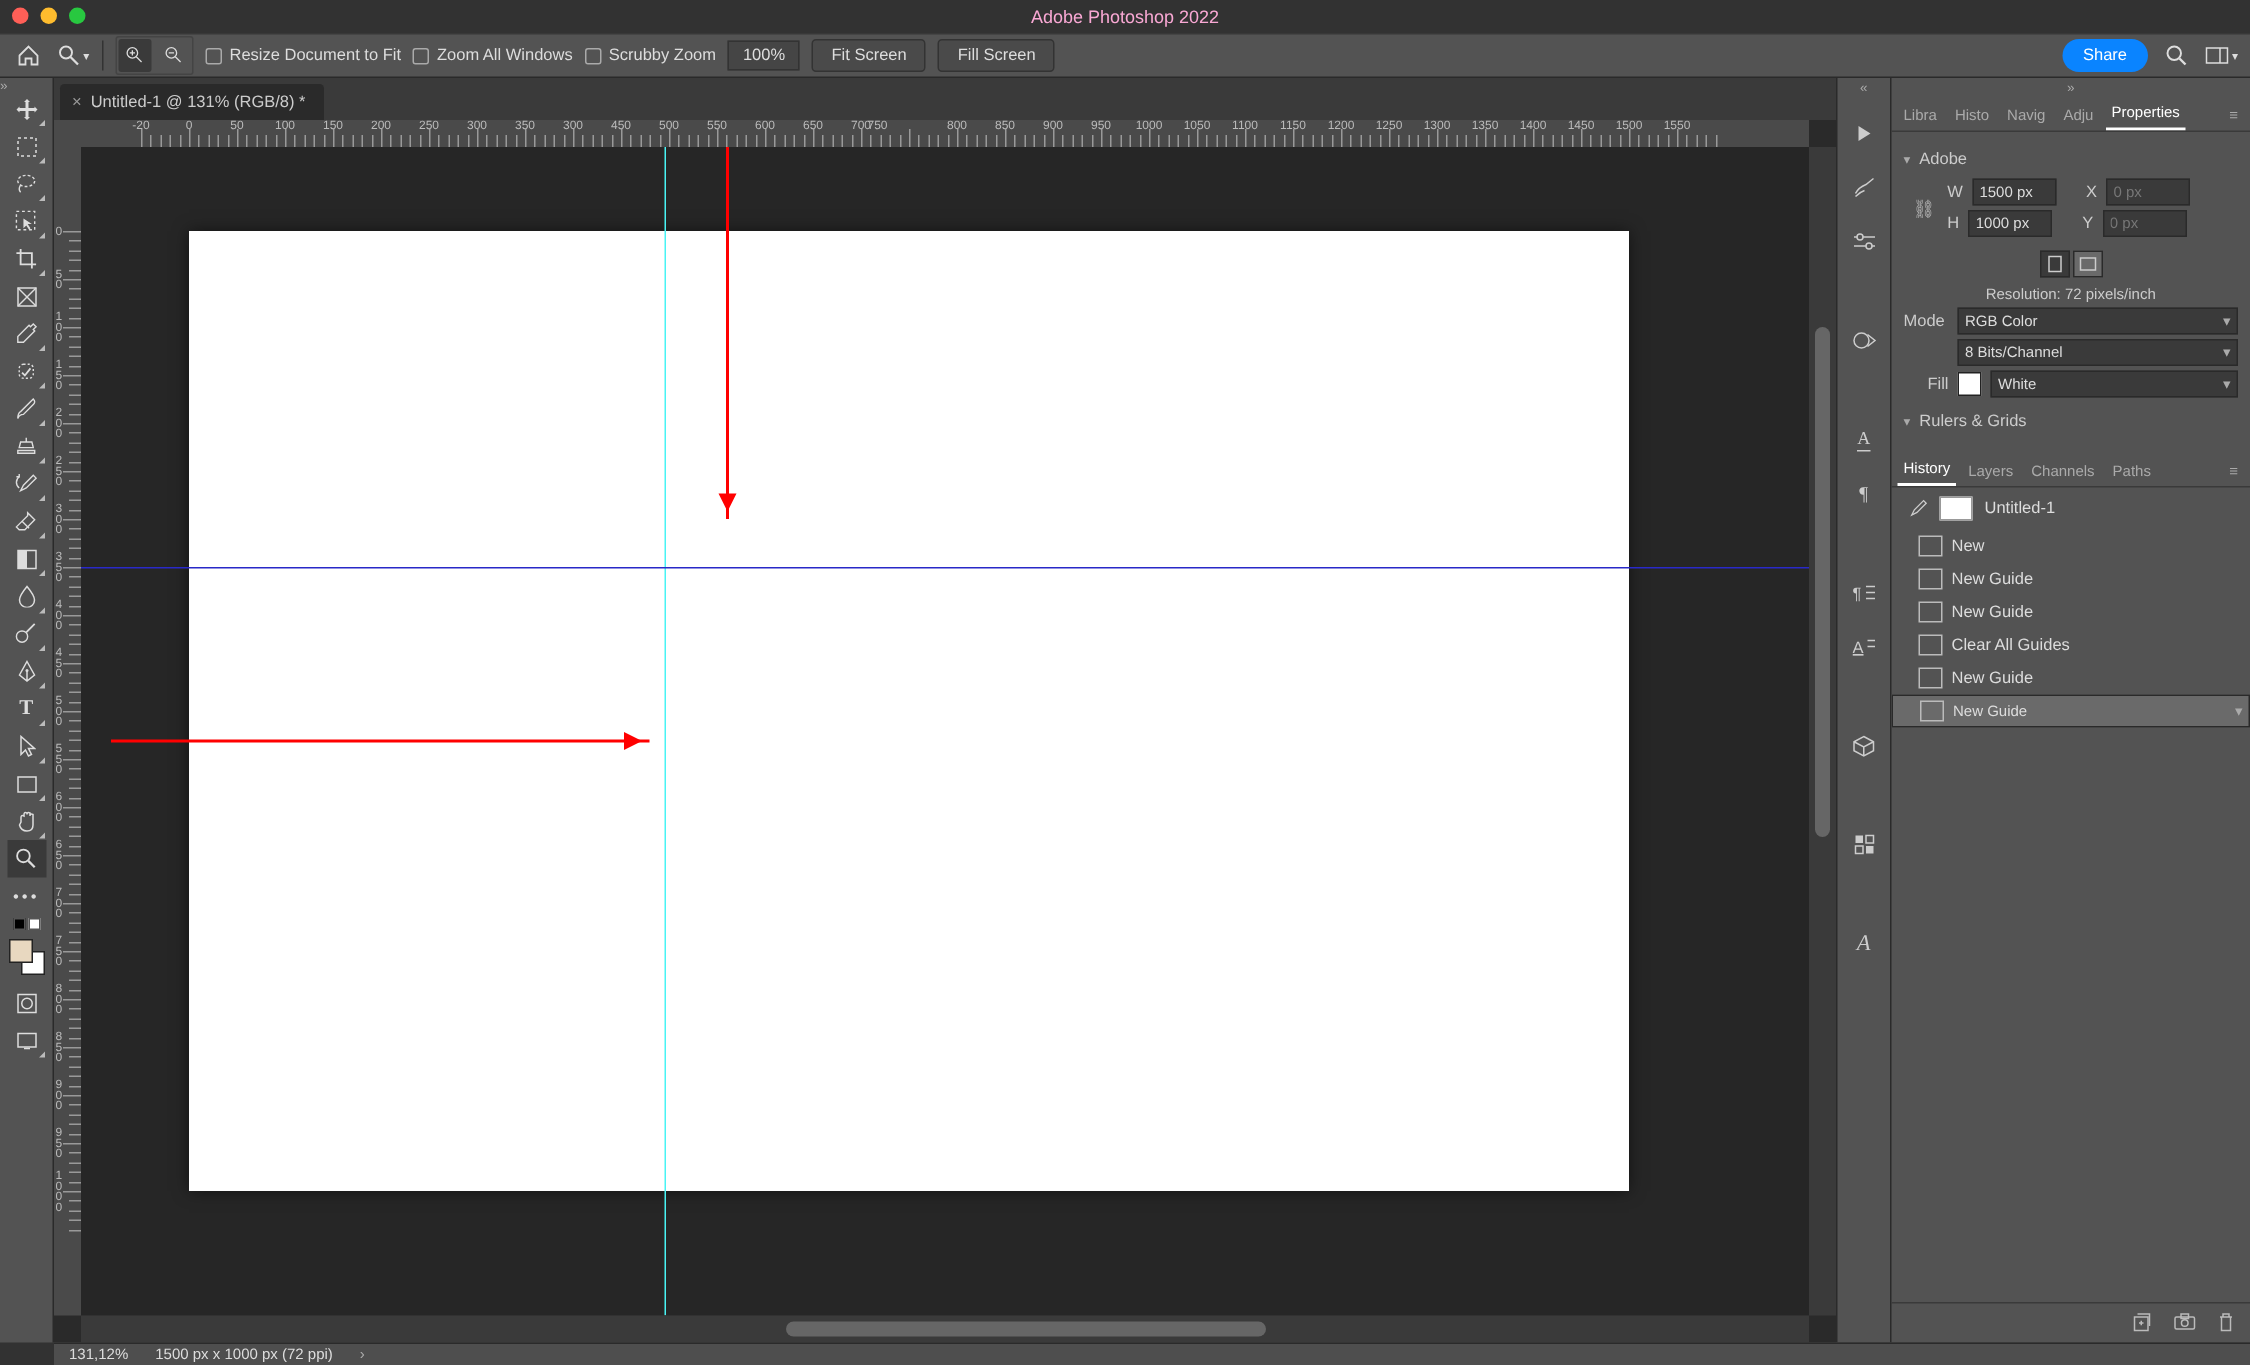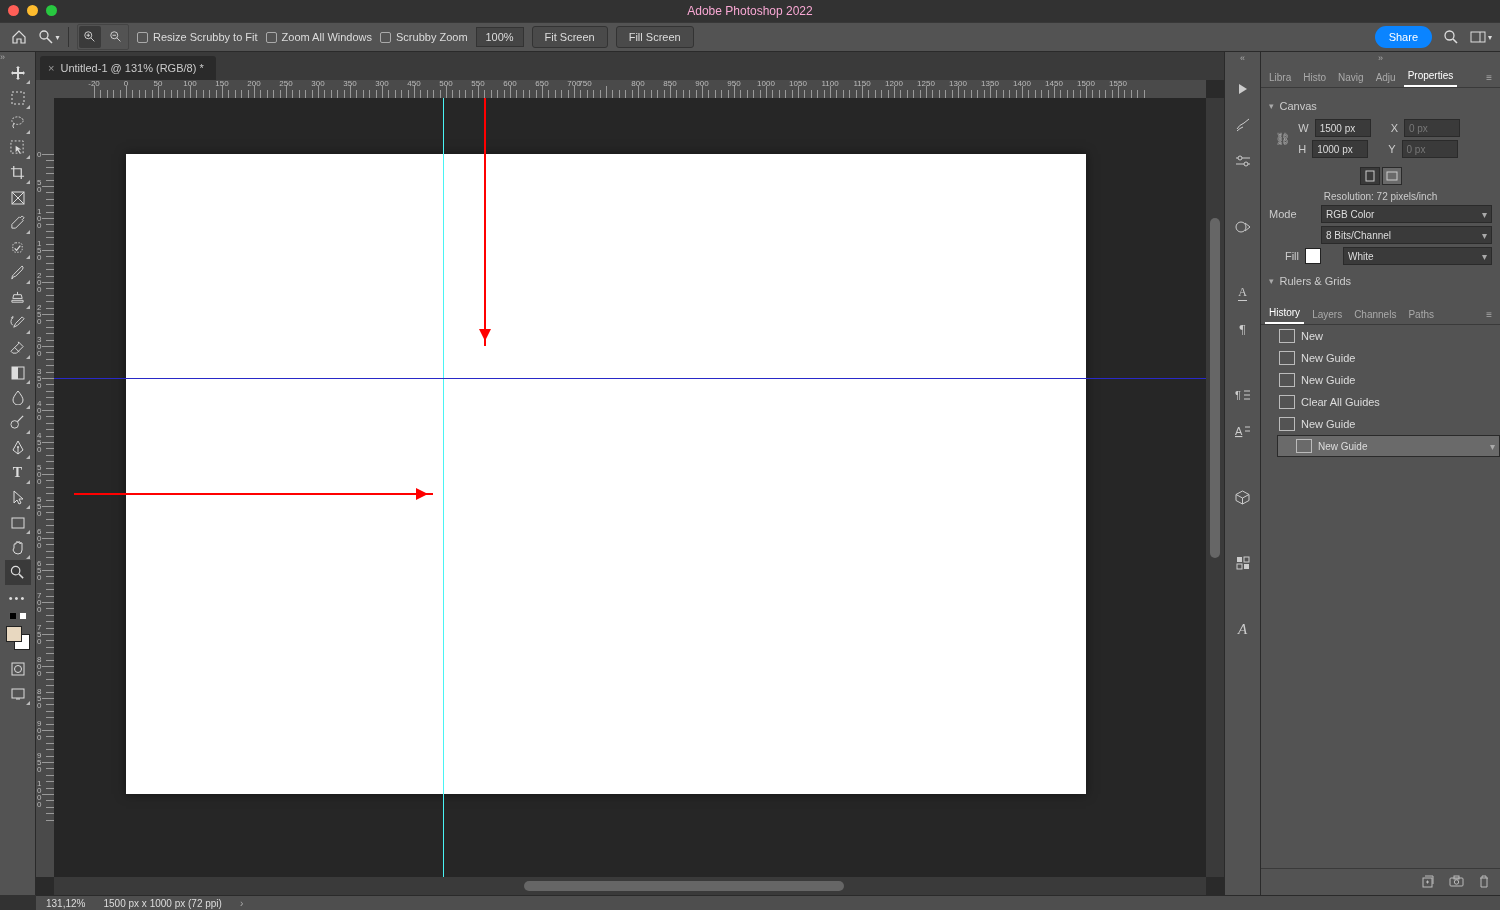--- a/index.html
+++ b/index.html
@@ -76,21 +76,21 @@
   .panel-tabs{display:flex;height:24px;align-items:flex-end;border-bottom:1px solid #3a3a3a;padding:0 4px;gap:4px;overflow:hidden;}
   .panel-tabs span{padding:4px 4px;font-size:10px;color:#aaa;cursor:default; white-space:nowrap;}
   .panel-tabs span.act{color:#fff;border-bottom:2px solid #fff;}
   .menu-lines{margin-left:auto;font-size:12px;color:#aaa;padding-right:4px;}
   .panel-body{padding:6px 8px; font-size:11px; color:#ccc;}
   .subhdr{display:flex;align-items:center;gap:6px;margin:6px 0 4px;}
   .subhdr .chev2{font-size:9px;color:#aaa;}
   .row{display:flex;align-items:center;gap:6px;margin:3px 0;}
   .inp{background:#3a3a3a;border:1px solid #2a2a2a;color:#ddd;width:56px;height:18px;font-size:10px;padding:0 4px;}
   .inp.dis{color:#777;}
-  .sel{background:#3a3a3a;border:1px solid #2a2a2a;color:#ddd;height:18px;font-size:10px;padding:0 18px 0 4px;position:relative;display:inline-flex;align-items:center;min-width:110px;margin-left:16px;}
+  .sel{background:#3a3a3a;border:1px solid #2a2a2a;color:#ddd;height:18px;font-size:10px;padding:0 18px 0 4px;position:relative;display:inline-flex;align-items:center;min-width:110px;}
   .sel::after{content:"▾";position:absolute;right:4px;color:#aaa;}
   .orient{display:flex;gap:2px;}
   .orient span{width:20px;height:18px;border:1px solid #2a2a2a;background:#3a3a3a;display:flex;align-items:center;justify-content:center;}
   .orient span.act{background:#6a6a6a;}
   .fill-sw{width:16px;height:16px;background:#fff;border:1px solid #222;display:inline-block;}
   .doc-row{height:28px;display:flex;align-items:center;gap:8px;padding:0 10px;border-bottom:1px solid #3a3a3a;}
   .doc-icon{width:14px;height:16px;border:1px solid #bbb;position:relative;}
   .doc-icon::after{content:"";position:absolute;right:-1px;top:-1px;width:5px;height:5px;background:#535353;border-left:1px solid #bbb;border-bottom:1px solid #bbb;}
 
   
@@ -148,21 +148,21 @@
     <span class="icon-btn">
         <svg width="14" height="14" viewBox="0 0 16 16">
           <circle cx="6" cy="6" r="4" fill="none" stroke="#ddd"></circle>
           <line x1="9" y1="9" x2="13" y2="13" stroke="#ddd"></line>
           <line x1="4" y1="6" x2="8" y2="6" stroke="#ddd"></line>
         </svg>
       </span>
   </div>
   <label class="chk">
       <span class="box"></span>
-      <span>Resize Scrubby to Fit</span>
+      <span>Resize Document to Fit</span>
     </label>
   <label class="chk">
       <span class="box"></span>
       <span>Zoom All Windows</span>
     </label>
   <label class="chk">
       <span class="box"></span>
       <span>Scrubby Zoom</span>
     </label>
   <input class="opt-input" value="100%" style="">
@@ -784,21 +784,21 @@
       <span>Libra</span>
       <span>Histo</span>
       <span>Navig</span>
       <span>Adju</span>
       <span class="act">Properties</span>
       <span class="menu-lines">≡</span>
     </div>
     <div class="panel-body">
       <div class="subhdr">
           <span class="chev2">▾</span>
-          <span>Canvas</span>
+          <span>Adobe</span>
         </div>
       <div style="display:flex;gap:8px;align-items:center;">
         <span style="color:#bbb;font-size:12px;margin-left:6px;">⛓</span>
         <div>
           <div class="row">
               <span>W</span>
               <input class="inp" value="1500 px" style="">
               <span style="width:8px"></span>
               <span>X</span>
               <input class="inp dis" value="0 px" style="">
@@ -847,20 +847,27 @@
           <span>Rulers &amp; Grids</span>
         </div>
     </div>
 
     <div class="panel-tabs" style="margin-top:4px;">
       <span class="act">History</span>
       <span>Layers</span>
       <span>Channels</span>
       <span>Paths</span>
       <span class="menu-lines">≡</span>
+    </div>
+    <div class="hist-top">
+      <svg class="brush-ic" viewBox="0 0 16 16">
+          <path d="M13 2 L6 9 L4 13 L8 11 L15 4 Z" fill="none" stroke="#ccc"></path>
+        </svg>
+      <span class="thumb"></span>
+      <span>Untitled-1</span>
     </div>
     <div class="hist-list" id="hist-list">
         <div class="hist-item">
           <span class="hist-ic"></span>
           <span>New</span>
         </div>
         <div class="hist-item">
           <span class="hist-ic"></span>
           <span>New Guide</span>
         </div>

